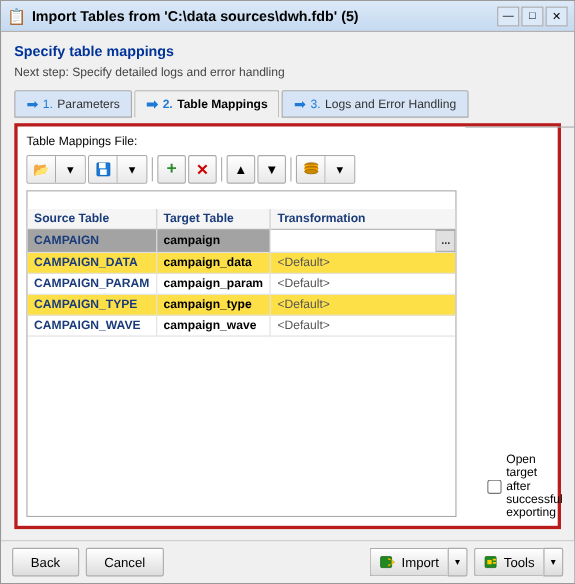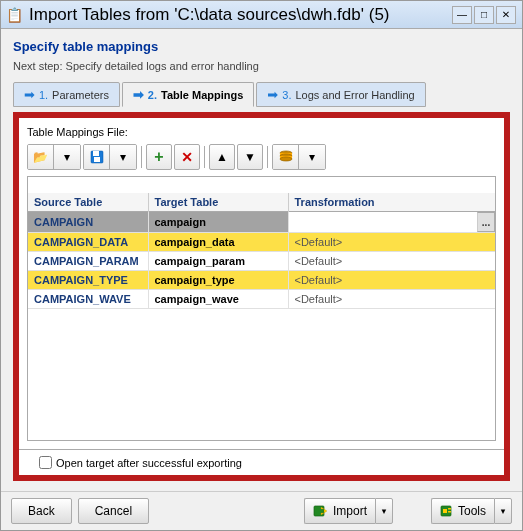--- a/index.html
+++ b/index.html
@@ -35,23 +35,23 @@
     }
     .title-icon {
       width: 16px;
       height: 16px;
       display: flex;
       align-items: center;
       justify-content: center;
       font-size: 14px;
     }
     .title-text {
-      font-size: 17px;
+      font-size: 13px;
       color: #000;
-      font-weight: normal;
+      font-weight: bold;
     }
     .title-controls {
       display: flex;
       gap: 2px;
     }
     .title-btn {
       width: 20px;
       height: 18px;
       background: #dce9f8;
       border: 1px solid #aaa;
@@ -105,24 +105,23 @@
     }
     .tab-arrow {
       color: #1e7ad6;
       font-size: 13px;
     }
     .tab-num {
       color: #1e7ad6;
     }
     .section {
       flex: 1;
-      border: 6px solid #b91c1c;
+      border: 3px solid #b91c1c;
       background: white;
       display: flex;
-      flex-direction: column;
       margin-top: -1px;
     }
     .section-inner {
       padding: 8px;
       flex: 1;
       display: flex;
       flex-direction: column;
     }
     .file-label {
       font-size: 11px;
@@ -298,21 +297,20 @@
       padding: 2px 8px;
       background: linear-gradient(to bottom, #fff, #ddd);
       border: 1px solid #aaa;
       border-right: none;
       cursor: pointer;
       font-size: 12px;
       border-radius: 2px 0 0 2px;
       display: flex;
       align-items: center;
       gap: 4px;
-      margin-left: 32px;
     }
     .bottom-btn-group .drop-btn {
       height: 26px;
       width: 18px;
       background: linear-gradient(to bottom, #fff, #ddd);
       border: 1px solid #aaa;
       border-radius: 0 2px 2px 0;
       cursor: pointer;
       display: flex;
       align-items: center;

